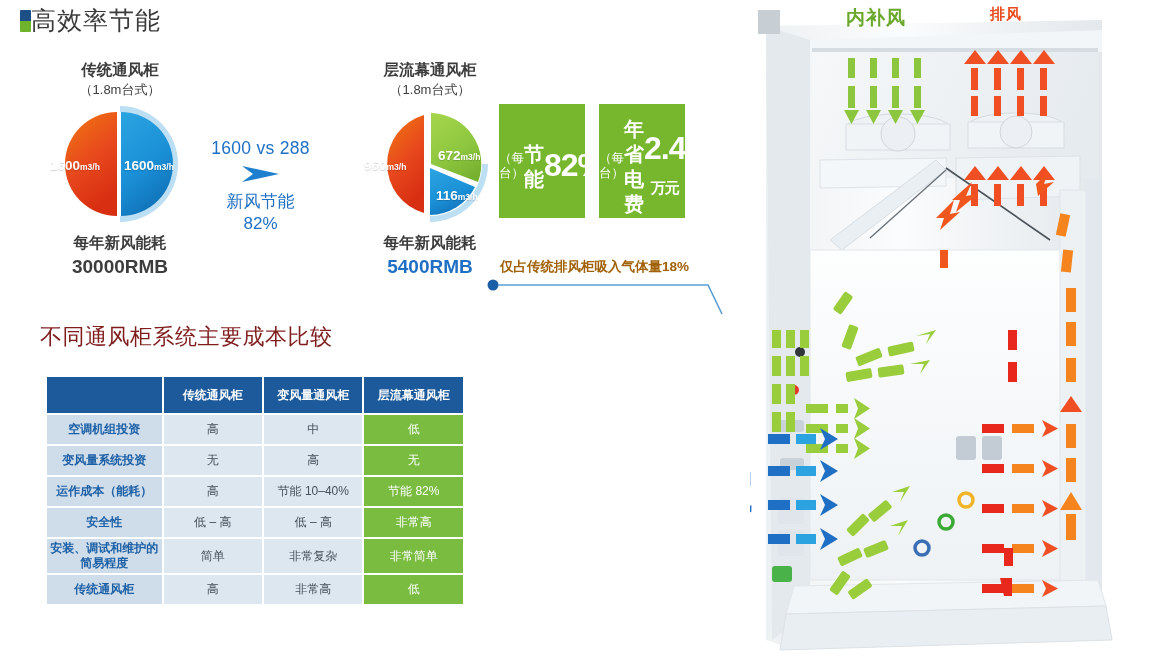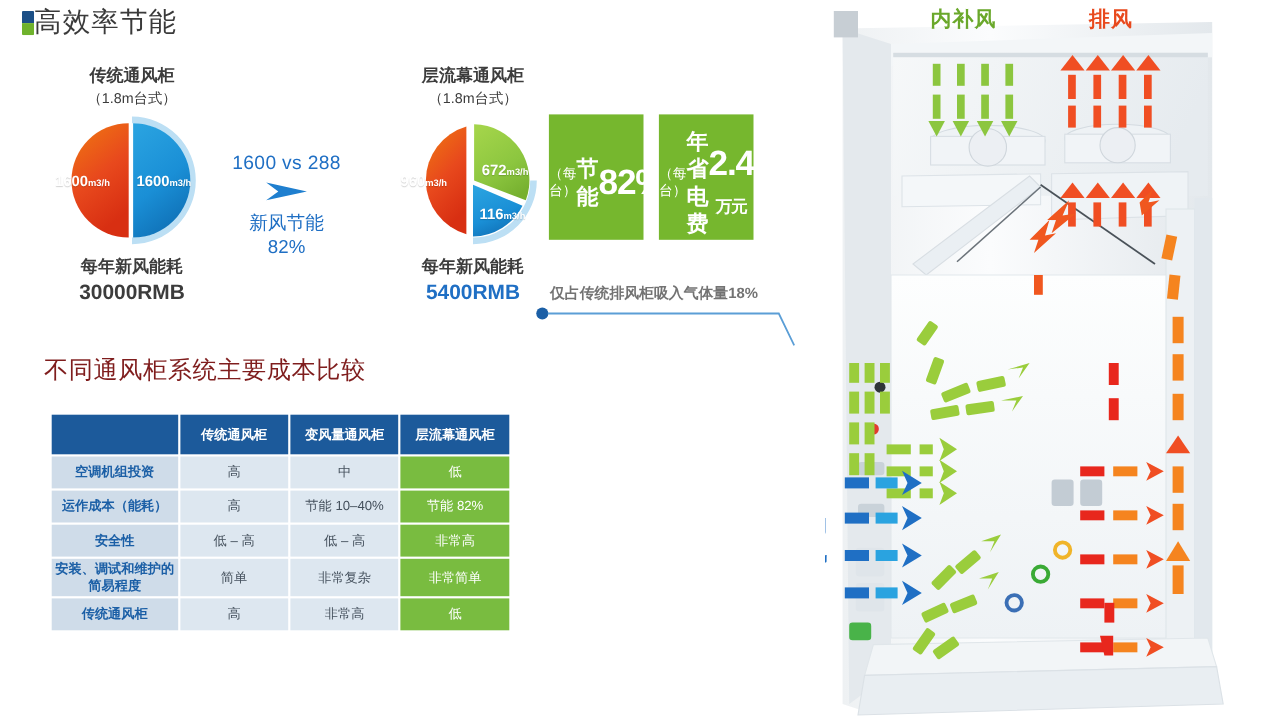--- a/index.html
+++ b/index.html
@@ -48,21 +48,21 @@
   
   .badges{position:absolute;left:499px;top:104px;display:flex;gap:14px;}
   .badge{width:86px;height:114px;background:#76b72e;color:#fff;text-align:center;
          display:flex;flex-direction:row;align-items:center;justify-content:flex-start;padding-top:9px;box-sizing:border-box;}
   .badge .cap{font-size:12.5px;line-height:1.2;}
   .badge .mid{font-size:20px;font-weight:bold;line-height:1.25;margin-top:2px;}
   .badge .big{font-size:32px;font-weight:bold;line-height:1.05;margin-top:1px;letter-spacing:-1px;}
   .badge .big .sm{font-size:15px;font-weight:bold;}
 
   
-  .callout-text{position:absolute;left:500px;top:258px;font-size:13.5px;color:#737373;font-weight:bold;white-space:nowrap;}
+  .callout-text{position:absolute;left:500px;top:258px;font-size:13.5px;color:#a16207;font-weight:bold;white-space:nowrap;}
   .callout-line{position:absolute;left:486px;top:278px;width:240px;height:42px;}
 
   
   .section-title{position:absolute;left:40px;top:322px;font-size:22px;color:#7f1d1d;letter-spacing:.5px;}
 
   
   .tbl{position:absolute;left:45px;top:375px;width:420px;border-collapse:separate;border-spacing:2px;}
   .tbl th,.tbl td{
     font-size:12px;text-align:center;vertical-align:middle;
     height:29px;padding:2px 3px;line-height:1.25;box-sizing:border-box;
@@ -71,21 +71,21 @@
   .tbl th.corner{background:#1c5a9b;}
   .tbl td.rowhdr{background:#cfdce9;color:#1b5fa6;font-weight:bold;width:114px;}
   .tbl td.cell{background:#dde7f0;color:#44505c;width:98px;}
   .tbl td.good{background:#79bc40;color:#ffffff;width:98px;}
   .tbl col.c0{width:114px;} .tbl col.c1,.tbl col.c2,.tbl col.c3{width:98px;}
 
   
   .photo{position:absolute;left:750px;top:0;width:399px;height:660px;overflow:hidden;background:#ffffff;}
   .hood{position:absolute;left:0;top:0;width:399px;height:660px;}
   .lbl-green{position:absolute;left:96px;top:5px;font-size:19px;font-weight:bold;color:#6aa82b;letter-spacing:1px;}
-  .lbl-orange{position:absolute;left:240px;top:5px;font-size:19px;font-weight:bold;color:#e8491d;letter-spacing:1px;}
+  .lbl-orange{position:absolute;left:240px;top:5px;font-size:15px;font-weight:bold;color:#e8491d;letter-spacing:1px;}
   .lbl-blue{position:absolute;left:-38px;top:466px;font-size:20px;font-weight:bold;color:#1f6fc4;line-height:1.25;text-align:left;width:120px;}
 </style>
 </head>
 <body>
 
 <div class="page">
 
   <div class="left-panel">
 
     <div class="heading">
@@ -230,20 +230,26 @@
         </tr>
       </thead>
       <tbody>
         <tr>
           <td class="rowhdr">空调机组投资</td>
           <td class="cell">高</td>
           <td class="cell">中</td>
           <td class="good">低</td>
         </tr>
         <tr>
+          <td class="rowhdr">变风量系统投资</td>
+          <td class="cell">无</td>
+          <td class="cell">高</td>
+          <td class="good">无</td>
+        </tr>
+        <tr>
           <td class="rowhdr">运作成本（能耗）</td>
           <td class="cell">高</td>
           <td class="cell">节能 10–40%</td>
           <td class="good">节能 82%</td>
         </tr>
         <tr>
           <td class="rowhdr">安全性</td>
           <td class="cell">低 – 高</td>
           <td class="cell">低 – 高</td>
           <td class="good">非常高</td>

